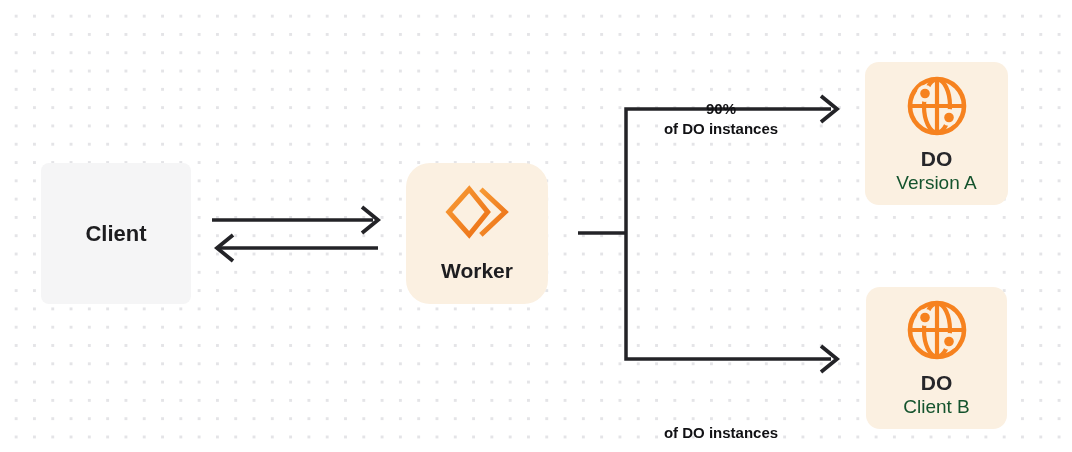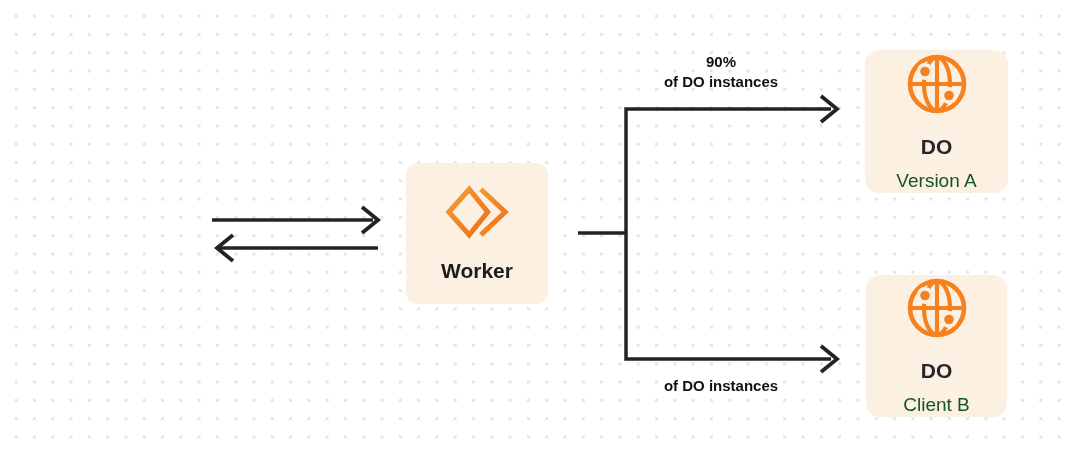--- a/index.html
+++ b/index.html
@@ -47,32 +47,33 @@
   }
   .node-client .label {
     font-size: 22px;
     font-weight: 700;
     color: #1d1d20;
   }
   .node-worker {
     left: 406px; top: 163px;
     width: 142px; height: 141px;
     background: #fbf0e1;
-    border-radius: 12px;
+    border-radius: 24px;
     gap: 18px;
   }
   .node-worker .label {
     font-size: 21px;
     font-weight: 700;
     color: #1d1d20;
   }
   .node-do {
     background: #fbf0e1;
     border-radius: 14px;
-    gap: 12px;
+    gap: 2px;
+    margin-top: 12px;
   }
   .node-do-a { left: 865px; top: 50px;  width: 143px; height: 143px; }
   .node-do-b { left: 866px; top: 275px; width: 141px; height: 142px; }
   .node-do .globe { margin-bottom: 8px; }
   .node-do .title {
     font-size: 21px;
     font-weight: 700;
     color: #26262a;
     line-height: 22px;
   }
@@ -84,20 +85,21 @@
   }
   .edge-label {
     position: absolute;
     left: 601px;
     width: 240px;
     text-align: center;
     font-size: 15px;
     font-weight: 700;
     color: #111114;
     line-height: 20px;
+    margin-top: 47px;
   }
   .edge-label-top { top: 52px; }
   .edge-label-bottom { top: 376px; }
 </style>
 </head>
 <body>
 
 <div class="canvas">
 
   <svg class="wires" viewBox="0 0 1072 452" aria-hidden="true">
@@ -114,20 +116,23 @@
 
     <path class="wire" d="M578 233 H626"></path>
 
     <g>
       <path class="wire" d="M831 109 H626 V359 H831"></path>
       <path class="wire head" d="M821 96 L837 109 L821 122"></path>
       <path class="wire head" d="M821 346 L837 359 L821 372"></path>
     </g>
   </svg>
 
+  <div class="node node-client">
+    <span class="label">Client</span>
+  </div>
 
   <div class="node node-worker">
     <svg width="66" height="56" viewBox="0 0 68 56" aria-hidden="true">
       <defs>
         <linearGradient id="wg" x1="0" y1="0" x2="1" y2="1">
           <stop offset="0" stop-color="#f79b35"></stop>
           <stop offset="1" stop-color="#ec7016"></stop>
         </linearGradient>
       </defs>
       <g fill="none" stroke="url(#wg)" stroke-width="5.2" stroke-linejoin="miter" stroke-linecap="butt">

